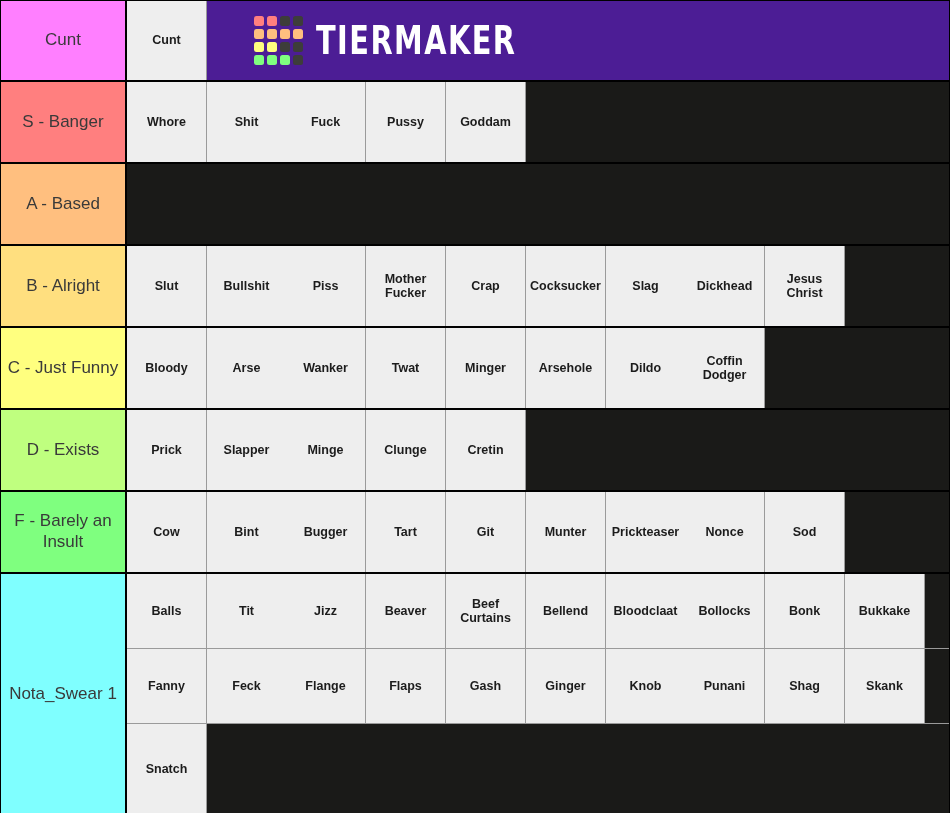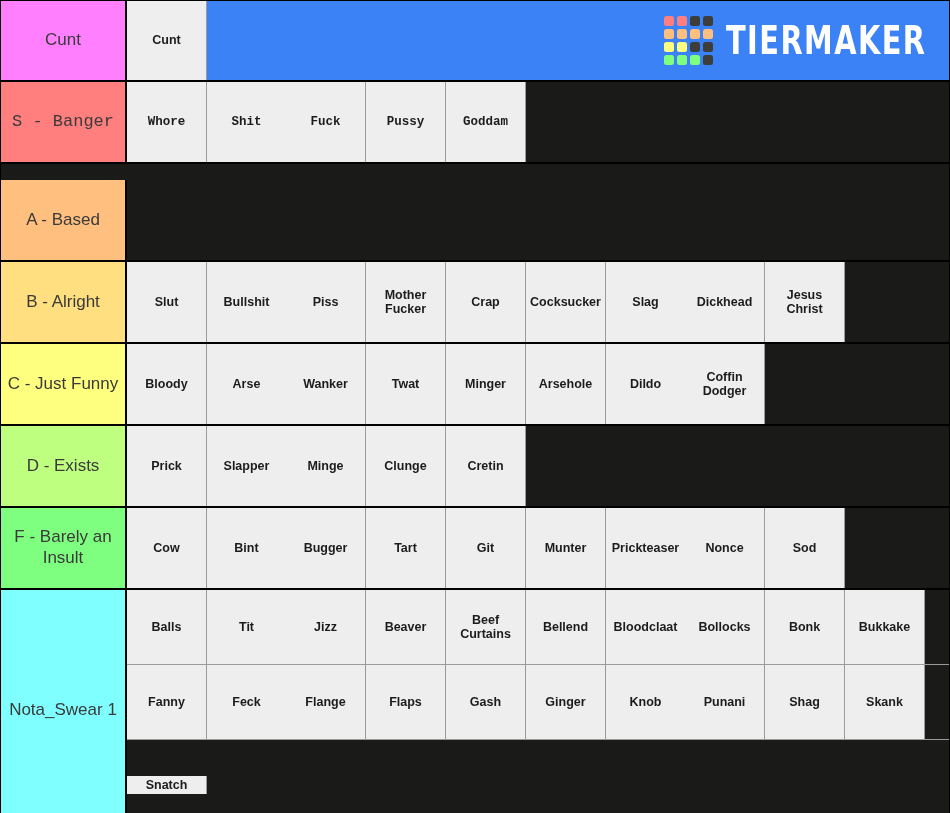--- a/index.html
+++ b/index.html
@@ -68,24 +68,23 @@
     font-size: 12.5px;
     font-weight: bold;
     line-height: 1.15;
     padding: 2px 3px;
     word-break: break-word;
   }
 
   
   .logo-strip {
     flex: 1 1 auto;
-    background: #3b82f6;
+    background: #4c1d95;
     display: flex;
     align-items: center;
-    justify-content: flex-end;
     padding-right: 16px;
     padding-left: 47px;
   }
   .logo-wrap { display: flex; align-items: center; gap: 13px; }
   .logo-grid {
     display: grid;
     grid-template-columns: repeat(4, 10px);
     grid-template-rows: repeat(4, 10px);
     gap: 3px;
   }
@@ -139,39 +138,39 @@
               <span style="background: rgb(127, 255, 127);"></span>
               <span style="background: rgb(127, 255, 127);"></span>
               <span style="background: rgb(127, 255, 127);"></span>
               <span style="background: rgb(61, 61, 58);"></span>
             </div>
             <div class="logo-text">TIERMAKER</div>
           </div>
         </div>
       </div>
     </div>
-    <div class="tier-row" style="height: 82px; min-height: 82px; font-family: Liberation Mono, monospace;">
+    <div class="tier-row" style="height: 82px; min-height: 82px;">
       <div class="tier-label" style="background: rgb(255, 127, 127); height: 100%;">S - Banger</div>
       <div class="tier-items">
         <div class="cell w1">
           <div class="item">Whore</div>
         </div>
         <div class="cell w2">
           <div class="item">Shit</div>
           <div class="item">Fuck</div>
         </div>
         <div class="cell w1">
           <div class="item">Pussy</div>
         </div>
         <div class="cell w1">
           <div class="item">Goddam</div>
         </div>
       </div>
     </div>
-    <div class="tier-row" style="height: 82px; min-height: 82px; margin-top: 16px;">
+    <div class="tier-row" style="height: 82px; min-height: 82px;">
       <div class="tier-label" style="background: rgb(255, 191, 127); height: 100%;">A - Based</div>
     </div>
     <div class="tier-row" style="height: 82px; min-height: 82px;">
       <div class="tier-label" style="background: rgb(255, 223, 127); height: 100%;">B - Alright</div>
       <div class="tier-items">
         <div class="cell w1">
           <div class="item">Slut</div>
         </div>
         <div class="cell w2">
           <div class="item">Bullshit</div>
@@ -318,20 +317,20 @@
             <div class="item">Knob</div>
             <div class="item">Punani</div>
           </div>
           <div class="cell w1">
             <div class="item">Shag</div>
           </div>
           <div class="cell w1">
             <div class="item">Skank</div>
           </div>
         </div>
-        <div class="subrow" style="height: 96px; align-items: center;">
+        <div class="subrow" style="height: 96px;">
           <div class="cell w1">
             <div class="item">Snatch</div>
           </div>
         </div>
       </div>
     </div>
   </div>
 
 </body></html>

